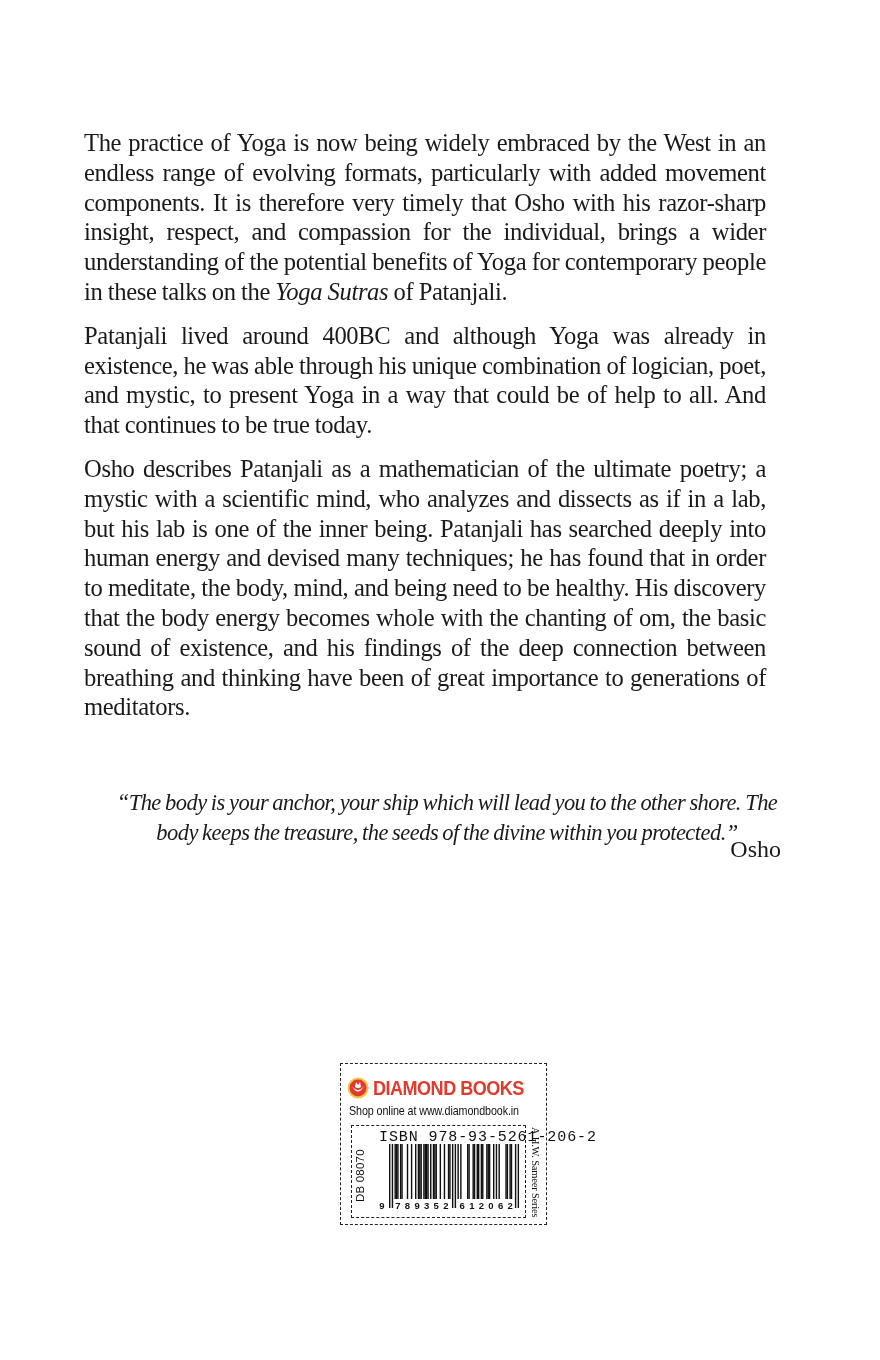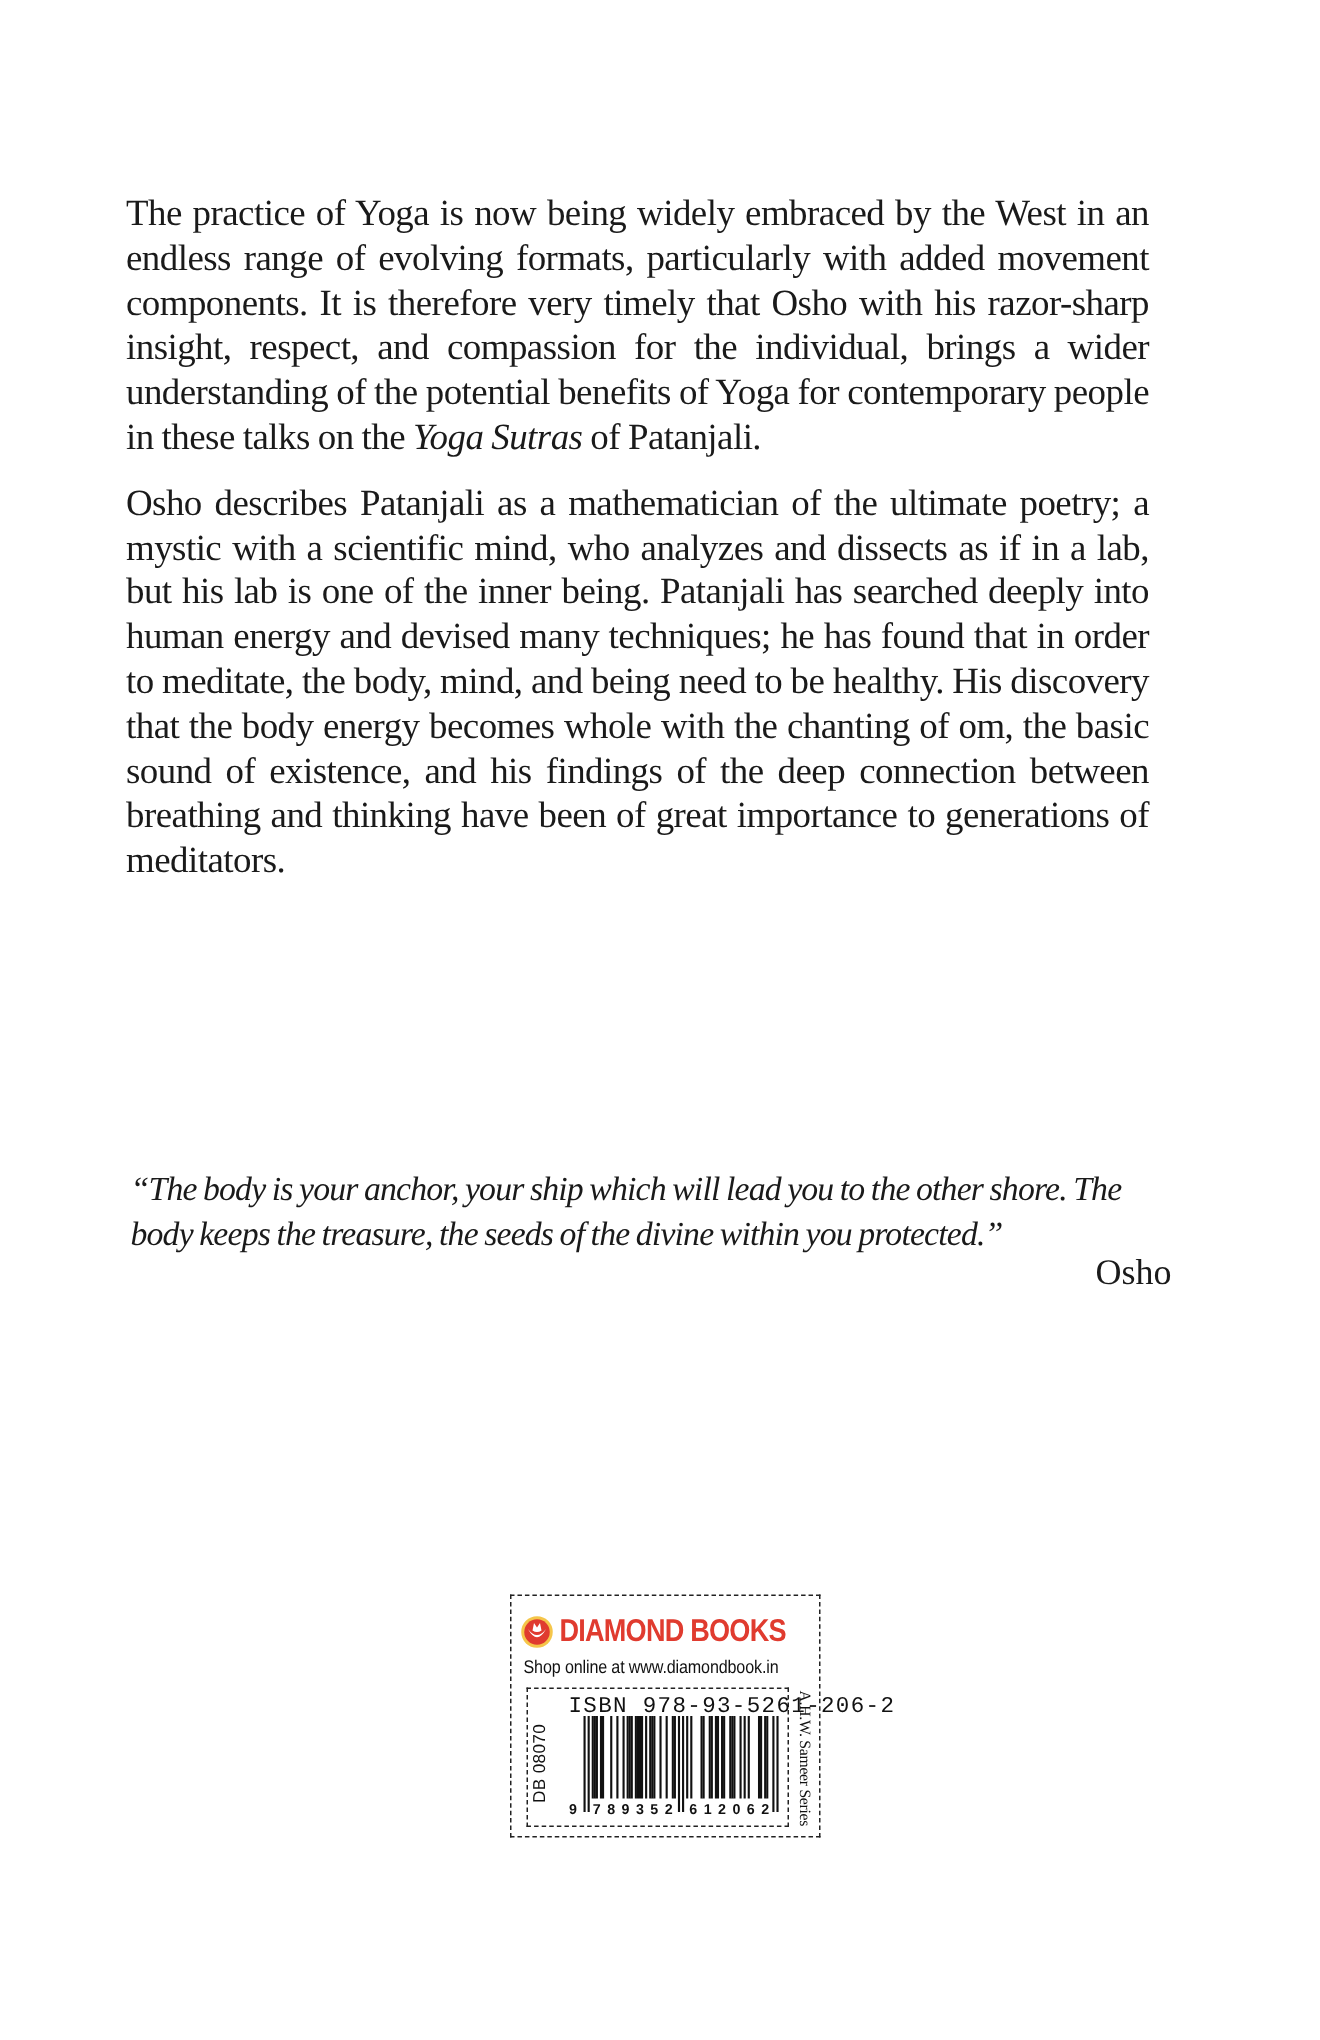--- a/index.html
+++ b/index.html
@@ -35,21 +35,22 @@
     .quote {
       position: absolute;
       left: 84px;
       top: 775px;
       width: 700px;
       font-style: italic;
       font-size: 22.5px;
       line-height: 29.5px;
       letter-spacing: -0.55px;
       word-spacing: -0.8px;
-      margin: 3px;
+      margin: 13px;
+      text-align: center;
     }
     .quote-attrib {
       position: absolute;
       right: 99px;
       top: 836px;
       font-size: 24px;
       margin: 0;
       text-align: right;
     }
 
@@ -152,20 +153,21 @@
       transform-origin: left top;
       white-space: nowrap;
       letter-spacing: -0.2px;
     }
   </style>
 </head>
 <body>
 
 <div class="content">
   <p class="para"><span>The practice of Yoga is now being widely embraced by the West in an endless range of evolving formats, particularly with added movement components. It is therefore very timely that Osho with his razor-sharp insight, respect, and compassion for the individual, brings a wider understanding of the potential benefits of Yoga for contemporary people in these talks on the </span><em>Yoga Sutras</em><span> of Patanjali.</span></p>
+  <p class="para"><span>Patanjali lived around 400BC and although Yoga was already in existence, he was able through his unique combination of logician, poet, and mystic, to present Yoga in a way that could be of help to all. And that continues to be true today.</span></p>
   <p class="para"><span>Osho describes Patanjali as a mathematician of the ultimate poetry; a mystic with a scientific mind, who analyzes and dissects as if in a lab, but his lab is one of the inner being. Patanjali has searched deeply into human energy and devised many techniques; he has found that in order to meditate, the body, mind, and being need to be healthy. His discovery that the body energy becomes whole with the chanting of om, the basic sound of existence, and his findings of the deep connection between breathing and thinking have been of great importance to generations of meditators.</span></p>
 </div>
 
 <p class="quote">“The body is your anchor, your ship which will lead you to the other shore. The body keeps the treasure, the seeds of  the divine within you protected.”</p>
 <p class="quote-attrib">Osho</p>
 
 <div class="pub-box">
   <div class="brand">
     <span class="brand-logo">
       <svg width="22" height="22" viewBox="0 0 22 22">

